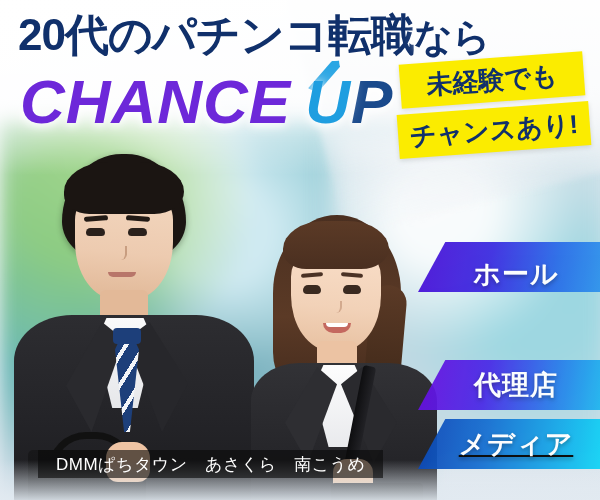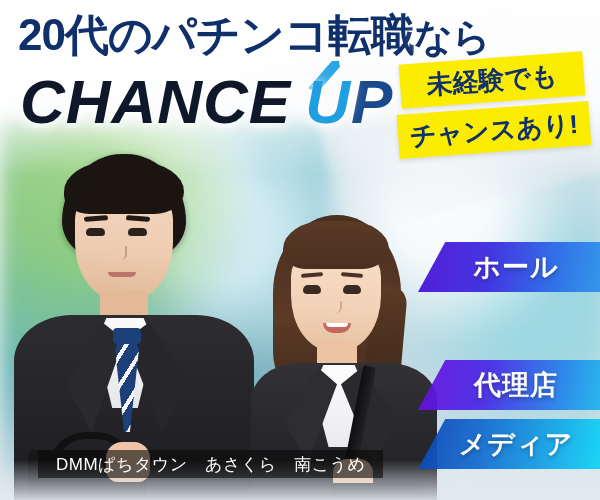--- a/index.html
+++ b/index.html
@@ -197,21 +197,21 @@
     color:#10306b;white-space:nowrap;
     text-shadow:0 2px 6px rgba(255,255,255,.95),0 0 14px rgba(255,255,255,.9);
   }
   .headline .small{font-size:38px;}
 
   .logo{
     position:absolute;left:20px;top:66px;white-space:nowrap;
     font-size:62px;font-weight:bold;font-style:italic;letter-spacing:1px;
     text-shadow:0 2px 8px rgba(255,255,255,.95),0 0 16px rgba(255,255,255,.85);
   }
-  .logo .chance{color:#0f172a;}
+  .logo .chance{color:#6d28d9;}
   .logo .up-wrap{position:relative;display:inline-block;margin-left:14px;}
   .logo .u{color:#1f9ee0;position:relative;}
   .logo .p{color:#1a4a8c;}
   .logo .swoosh{
     position:absolute;left:2px;top:-4px;width:34px;height:30px;
     background:#2aa6e4;
     clip-path:polygon(0 82%,78% 0,100% 0,100% 22%,26% 100%);
     transform:rotate(-6deg);
     filter:drop-shadow(0 1px 2px rgba(255,255,255,.8));
   }
@@ -242,24 +242,24 @@
     display:flex;align-items:center;justify-content:center;
     clip-path:polygon(15% 0,100% 0,100% 100%,0 100%);
     opacity:.94;
   }
   .cat-btn span{
     color:#ffffff;font-weight:bold;font-size:27px;letter-spacing:1px;
     text-shadow:0 2px 4px rgba(0,0,0,.35);
     padding-left:14px;
   }
   .cat-1{top:183px;background:linear-gradient(100deg,#0b3fa8 0%,#1763c8 42%,#19a9e6 78%,#22c3f0 100%);}
-  .cat-2{top:242px;background:linear-gradient(100deg,#4a0fd6 0%,#3a2be0 40%,#2a6ce8 75%,#2e93ec 100%);}
+  .cat-2{top:242px;background:linear-gradient(100deg,#4a0fd6 0%,#3a2be0 40%,#2a6ce8 75%,#2e93ec 100%);align-items:flex-end;}
   .cat-3{top:301px;background:linear-gradient(100deg,#0b3fa8 0%,#1763c8 40%,#18a6e4 80%,#20bff0 100%);}
   .cat-4{top:360px;background:linear-gradient(100deg,#6a0fe0 0%,#4a2be6 38%,#2a7ce9 74%,#1fb6ee 100%);}
-  .cat-5{top:419px;background:linear-gradient(100deg,#0c46b6 0%,#1670d2 38%,#16a8e8 74%,#10d4f6 100%);}
+  .cat-5{top:419px;background:linear-gradient(100deg,#0c46b6 0%,#1670d2 38%,#16a8e8 74%,#10d4f6 100%);text-decoration:underline;}
 
   
   .credit{
     position:absolute;left:38px;top:450px;
     height:28px;padding:0 18px;
     display:flex;align-items:center;
     background:rgba(10,10,10,.62);
     color:#ffffff;font-size:17px;letter-spacing:.5px;white-space:nowrap;
   }
 </style>

